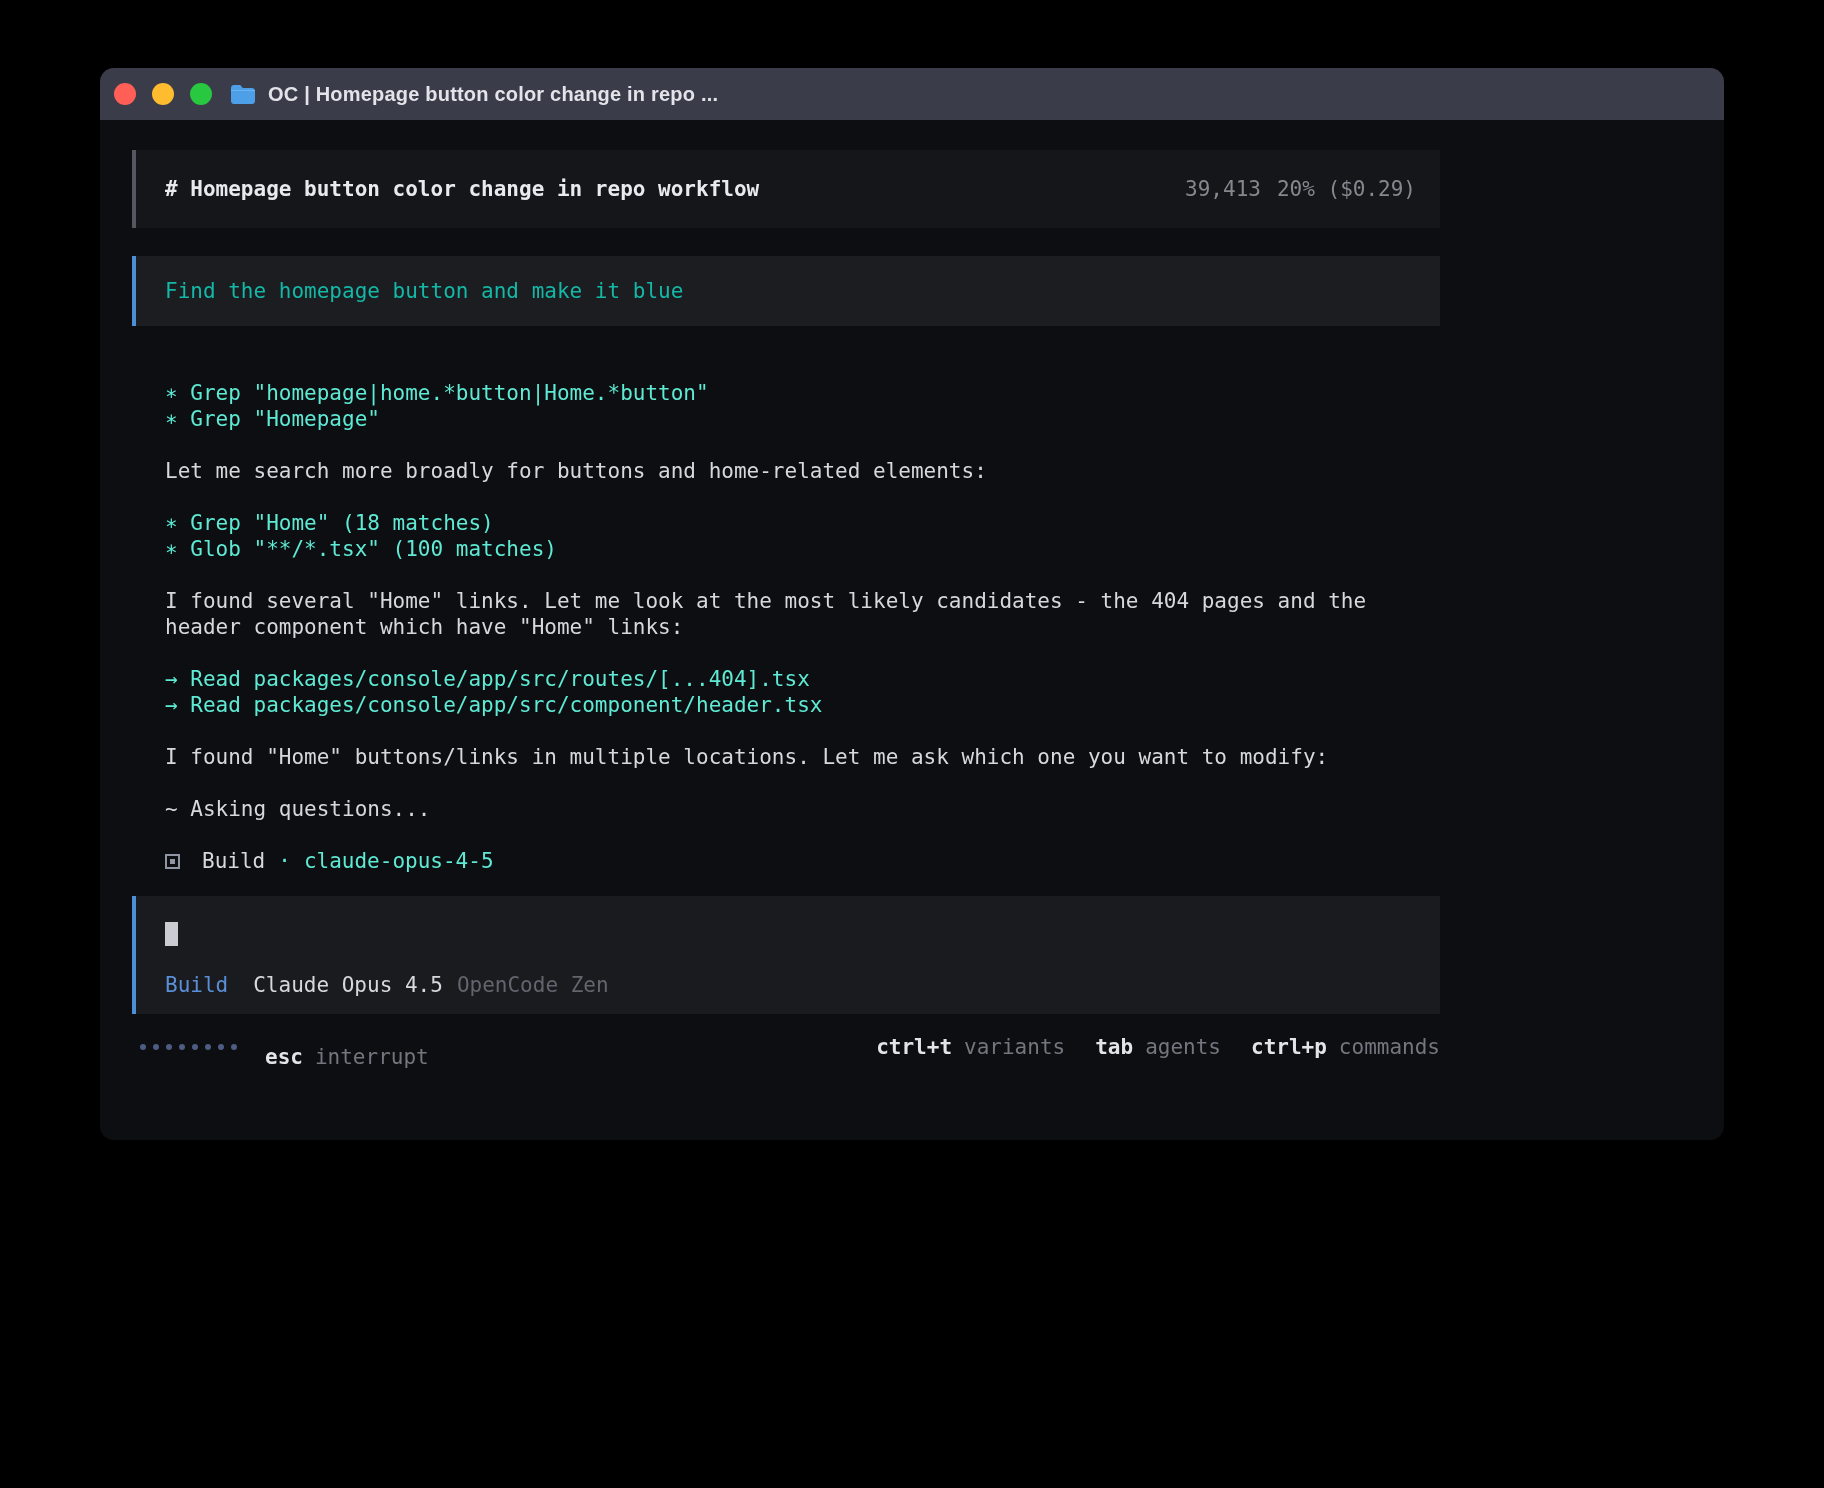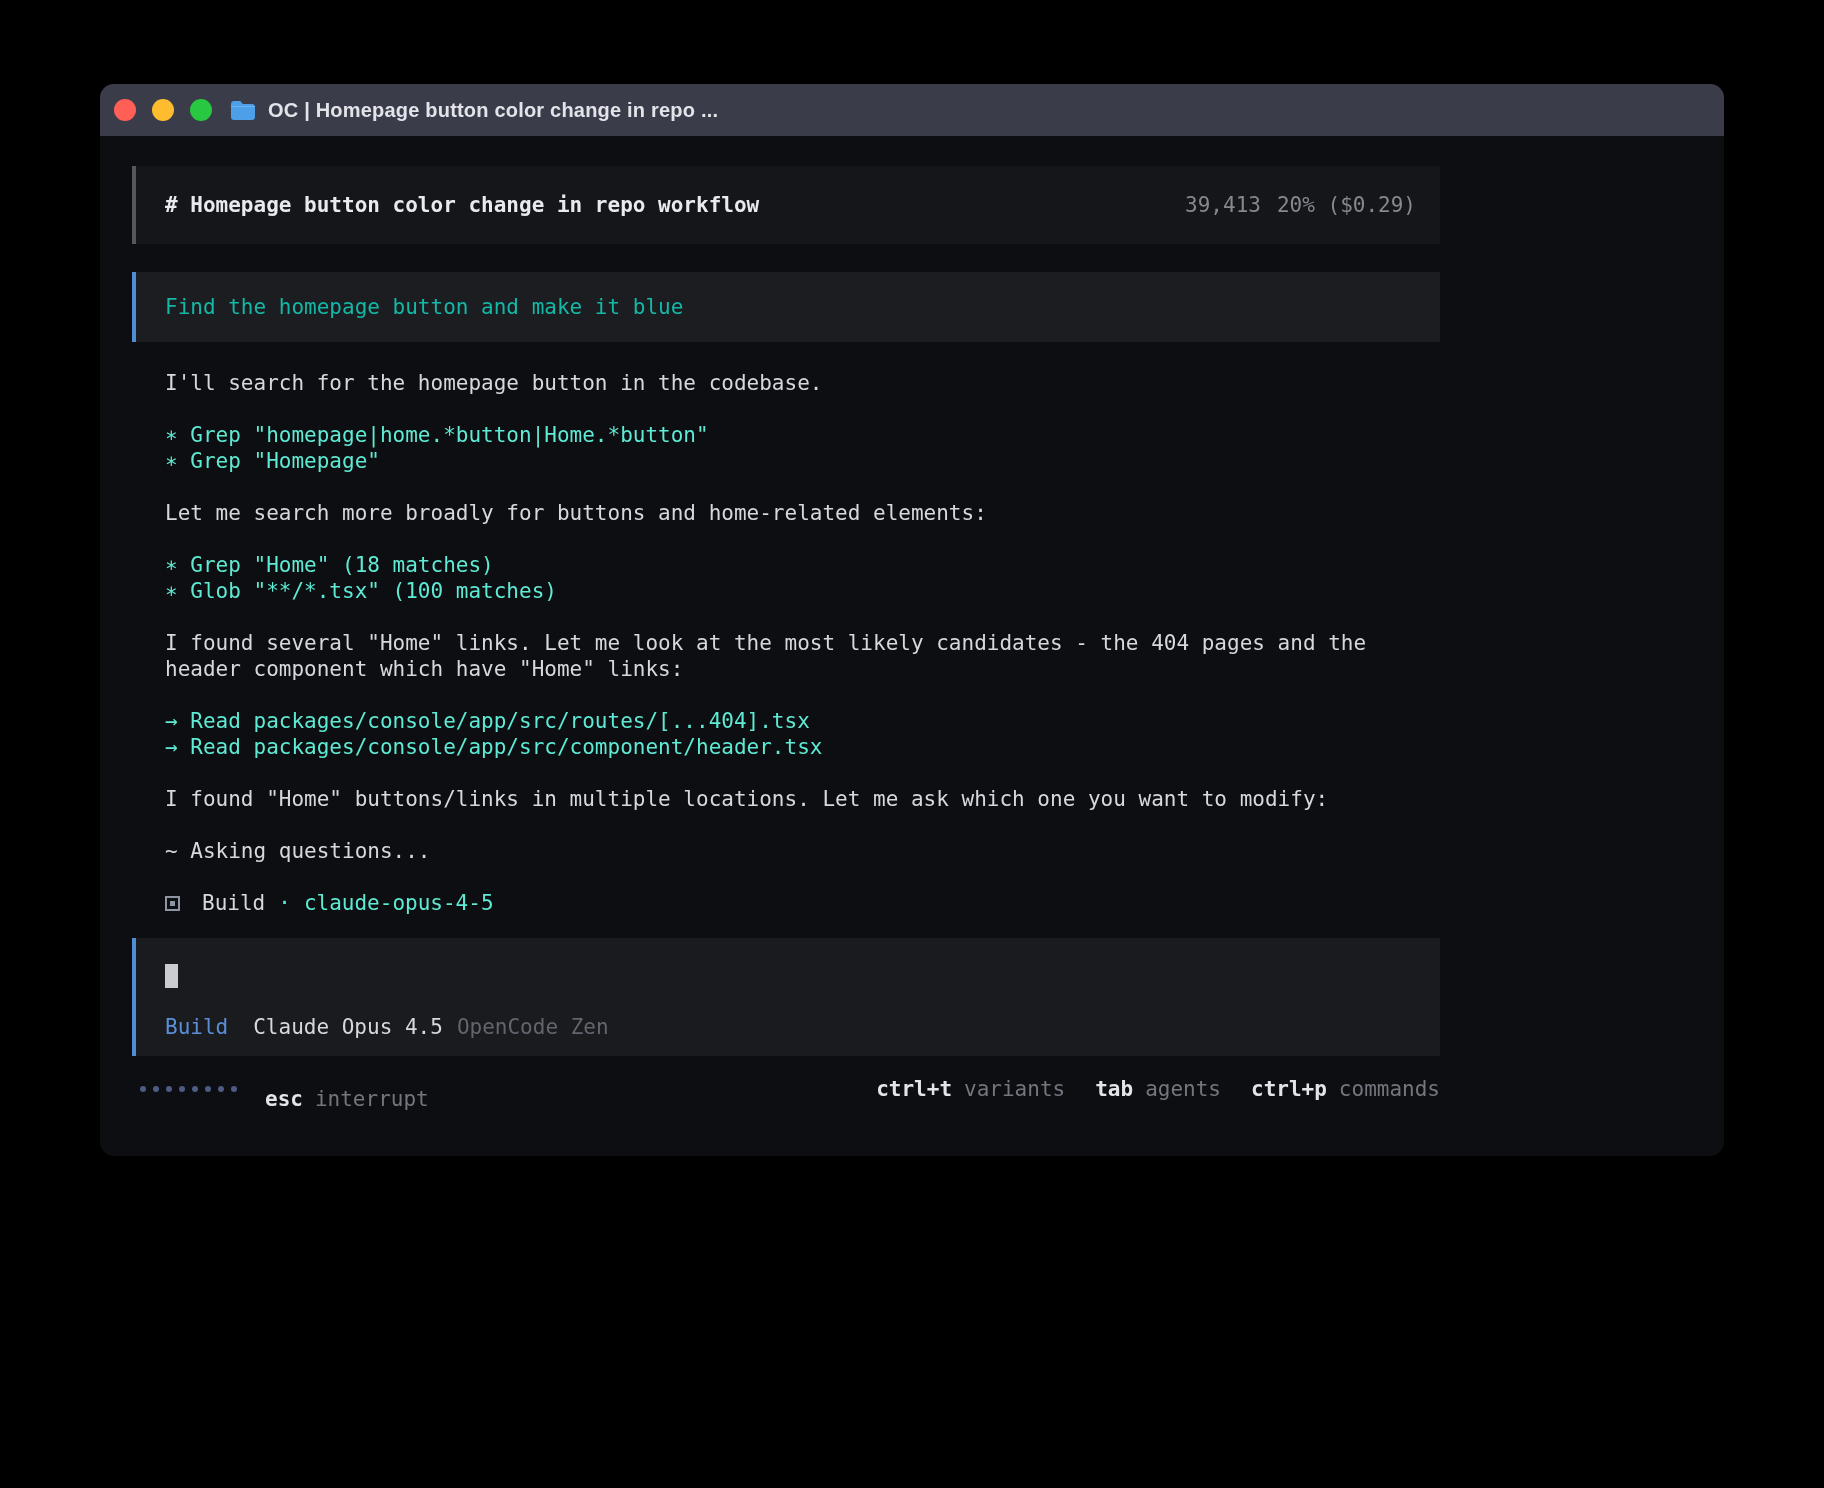--- a/index.html
+++ b/index.html
@@ -1,19 +1,19 @@
 <!DOCTYPE html>
 <html><head>
 <meta charset="utf-8">
 <style>
   * { margin:0; padding:0; box-sizing:border-box; }
   html,body { width:1824px; height:1488px; background:#000; overflow:hidden;
               font-family:"DejaVu Sans Mono","Liberation Mono",monospace; }
 
-  .window { position:absolute; left:100px; top:84px; width:1624px; height:1072px;
+  .window { position:absolute; left:100px; top:68px; width:1624px; height:1072px;
             background:#0d0e11; border-radius:14px; overflow:hidden;
             box-shadow:0 30px 80px rgba(0,0,0,.85); }
 
   
   .titlebar { height:52px; background:#3a3d49; display:flex; align-items:center;
               padding:0 14px; }
   .traffic-lights { display:flex; gap:16px; margin-right:16px; }
   .tl { width:22px; height:22px; border-radius:50%; display:inline-block; }
   .tl.red { background:#ff5f57; } .tl.yellow { background:#febc2e; } .tl.green { background:#28c840; }
   .folder-icon { display:inline-flex; margin:0 12px 0 2px; }
@@ -94,21 +94,20 @@
         <span>39,413</span>
         <span>20% ($0.29)</span>
       </span>
     </div>
 
     <div class="user-msg strip">
       <span>Find the homepage button and make it blue</span>
     </div>
 
     <div class="body">
-      <div class="line para">I'll search for the homepage button in the codebase.</div>
       <div class="gap"></div>
       <div class="line dim">∗ Grep "homepage|home.*button|Home.*button"</div>
       <div class="line dim">∗ Grep "Homepage"</div>
       <div class="gap"></div>
       <div class="line para">Let me search more broadly for buttons and home-related elements:</div>
       <div class="gap"></div>
       <div class="line dim">∗ Grep "Home" (18 matches)</div>
       <div class="line dim">∗ Glob "**/*.tsx" (100 matches)</div>
       <div class="gap"></div>
       <div class="line para">I found several "Home" links. Let me look at the most likely candidates - the 404 pages and the header component which have "Home" links:</div>

